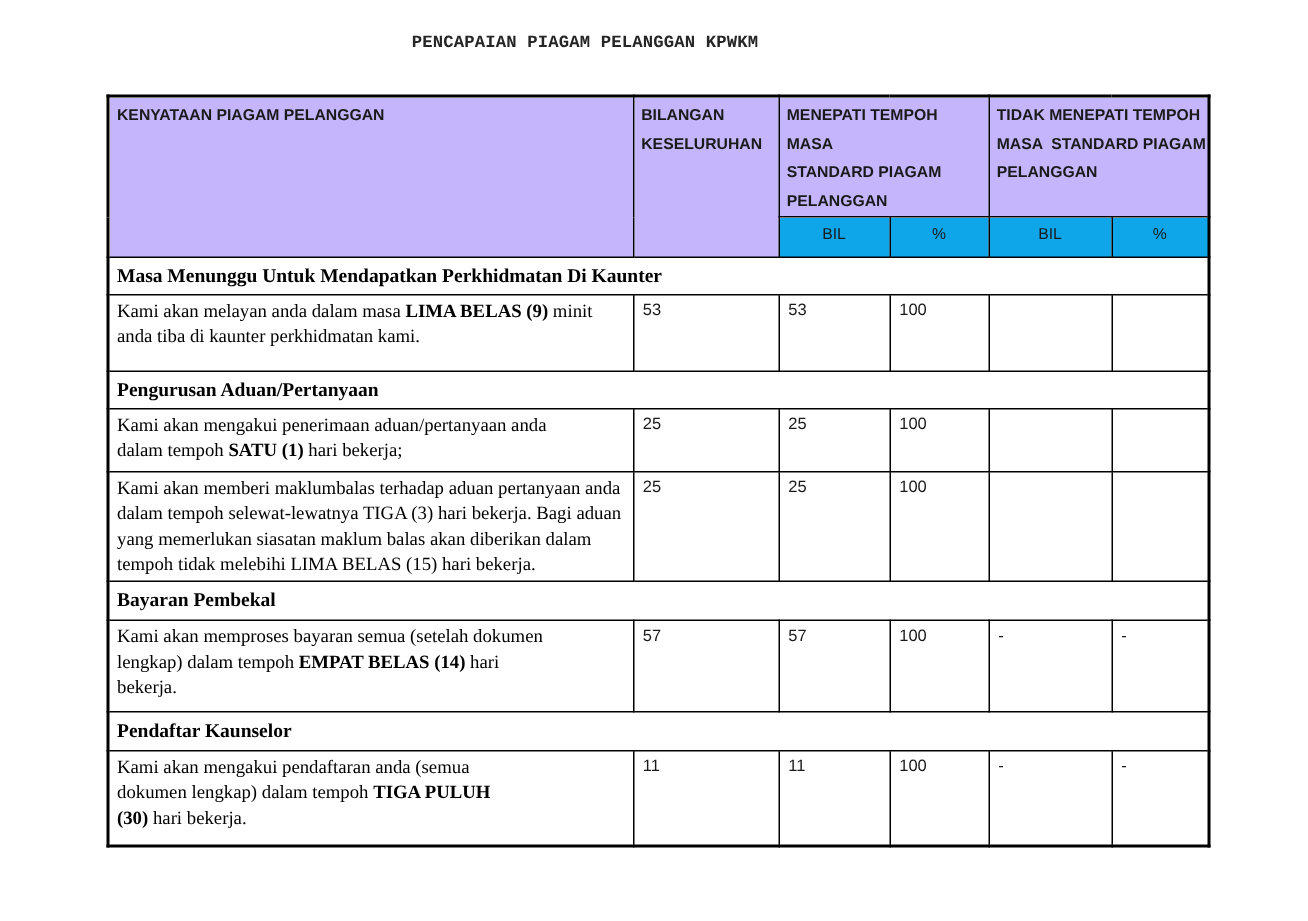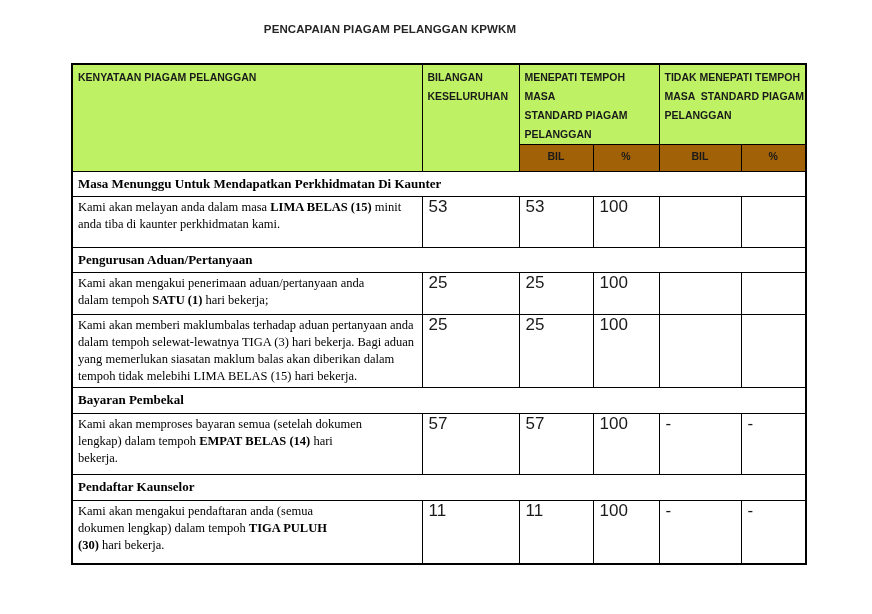--- a/index.html
+++ b/index.html
@@ -3,51 +3,51 @@
 <meta charset="utf-8">
 <style>
   html, body { margin:0; padding:0; background:#ffffff; }
   .page {
     position:relative; width:872px; height:614px; background:#ffffff;
     font-family:"Liberation Sans", sans-serif; color:#1a1a1a; overflow:hidden;
   }
   .doc-title {
     position:absolute; top:22px; left:0; width:780px;
     text-align:center; font-weight:bold; font-size:11.5px; line-height:14px;
-    color:#262626; letter-spacing:0.1px;
+    color:#262626; letter-spacing:0.1px;font-family:Liberation Mono, monospace;
   }
   table.piagam {
     position:absolute; left:71px; top:63px; width:734px;
     border-collapse:collapse; table-layout:fixed;
     border:2px solid #000;
   }
   table.piagam th, table.piagam td {
     border:1px solid #000; vertical-align:top; overflow:hidden;
   }
   tr.hr1 { height:61px; }
   tr.hr2 { height:27px; }
   th.hcell {
-    background:#bef264; font-size:10.5px; font-weight:bold; line-height:19px;
+    background:#c4b5fd; font-size:10.5px; font-weight:bold; line-height:19px;
     text-align:left; padding:3px 1px 0 5px; white-space:pre-wrap; color:#1a1a1a;
   }
   tr.hr2 th.subcell {
-    background:#a16207; font-size:10.5px; font-weight:bold;
+    background:#0ea5e9; font-size:10.5px; font-weight:normal;
     text-align:center; padding:4px 0 4px 0; line-height:14px; color:#1a1a1a;
   }
   td.section {
     font-family:"Liberation Serif", serif; font-weight:bold; font-size:13px;
     line-height:18px; padding:3px 6px 0 5px; color:#000;
   }
   td.statement {
     font-family:"Liberation Serif", serif; font-size:12.5px; line-height:17px;
     padding:2px 2px 2px 5px; white-space:pre-wrap; color:#000;
   }
   td.statement b { font-weight:bold; }
   td.val {
-    font-size:17px; line-height:14px; padding:3px 1px 0 6px; color:#1a1a1a;
+    font-size:11px; line-height:14px; padding:3px 1px 0 6px; color:#1a1a1a;
   }
 </style>
 </head>
 <body>
 
 <div class="page">
 
   <div class="doc-title">
     <div>PENCAPAIAN PIAGAM PELANGGAN KPWKM</div>
   </div>
@@ -78,21 +78,21 @@
         <th class="subcell">%</th>
         <th class="subcell">BIL</th>
         <th class="subcell">%</th>
       </tr>
     </thead>
     <tbody>
         <tr style="height: 25px;">
           <td colspan="6" class="section">Masa Menunggu Untuk Mendapatkan Perkhidmatan Di Kaunter</td>
         </tr>
         <tr style="height: 51px;">
-          <td class="statement"><span>Kami akan melayan anda dalam masa </span><b>LIMA BELAS (15)</b><span> minit
+          <td class="statement"><span>Kami akan melayan anda dalam masa </span><b>LIMA BELAS (9)</b><span> minit
 anda tiba di kaunter perkhidmatan kami.</span></td>
           <td class="val">53</td>
           <td class="val">53</td>
           <td class="val">100</td>
           <td class="val"></td>
           <td class="val"></td>
         </tr>
         <tr style="height: 25px;">
           <td colspan="6" class="section">Pengurusan Aduan/Pertanyaan</td>
         </tr>

